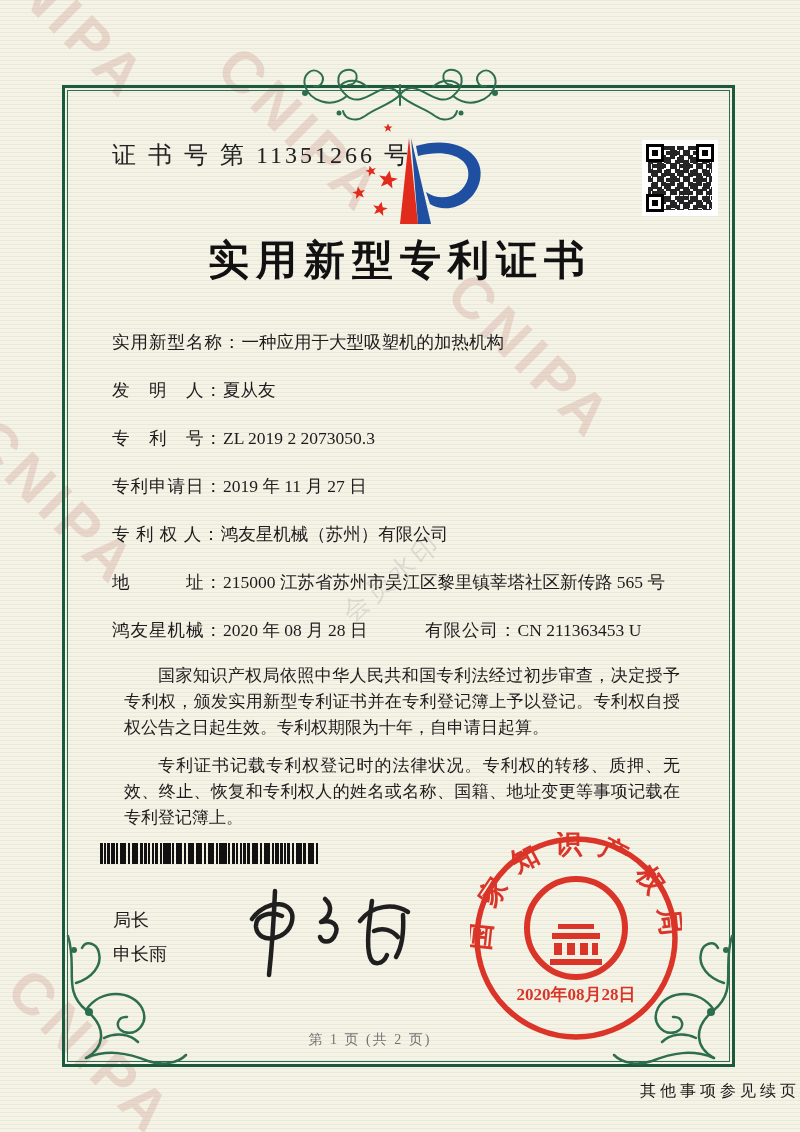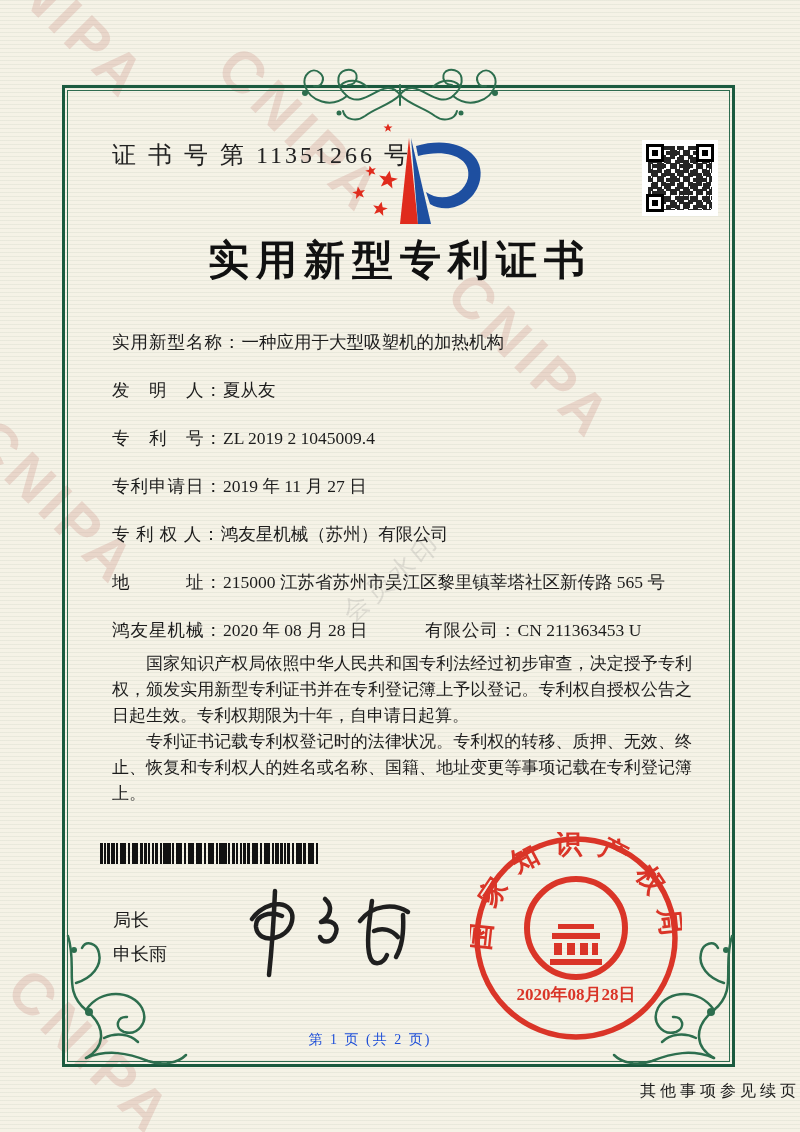--- a/index.html
+++ b/index.html
@@ -67,36 +67,36 @@
     letter-spacing:7px;color:#111;
   }
   .fields{position:absolute;left:112px;top:330px;width:600px;}
   .frow{position:relative;height:48px;font-size:17.5px;color:#1c1c1c;white-space:nowrap;}
   .frow .lab{letter-spacing:1px;}
   .grant-no{position:absolute;left:313px;top:0;}
   .paras{
     position:absolute;left:112px;top:651px;width:580px;
     font-size:17px;line-height:26px;color:#1c1c1c;text-align:justify;
   }
-  .paras p{margin:0;text-indent:2em;}
+  .paras p{margin:12px;text-indent:2em;}
   .barcode{
     position:absolute;left:100px;top:843px;width:218px;height:21px;
     background:
       repeating-linear-gradient(90deg,#111 0 2px,transparent 2px 4px),
       repeating-linear-gradient(90deg,#111 0 1px,transparent 1px 7px),
       repeating-linear-gradient(90deg,#111 0 3px,transparent 3px 11px);
   }
   .director{position:absolute;left:113px;top:903px;
     font-family:"Liberation Sans","DejaVu Sans",sans-serif;
     font-size:18px;color:#1a1a1a;line-height:34px;}
   .signature{position:absolute;left:222px;top:885px;width:210px;height:95px;}
   .seal{position:absolute;left:470px;top:832px;width:212px;height:212px;opacity:.93;}
   .page-info{
     position:absolute;left:0;top:1031px;width:740px;text-align:center;
-    font-size:14px;color:#1d4ed8;letter-spacing:2px;
+    font-size:14px;color:#737373;letter-spacing:2px;
   }
   .continuation{
     position:absolute;left:0;top:1081px;width:800px;text-align:right;
     font-size:16px;color:#1c1c1c;letter-spacing:4px;
   }
 </style>
 </head>
 <body>
 
 <div class="paper"></div>
@@ -188,21 +188,21 @@
 <div class="title">实用新型专利证书</div>
 
 <div class="fields">
   <div class="frow">
     <span class="lab">实用新型名称：</span><span>一种应用于大型吸塑机的加热机构</span>
   </div>
   <div class="frow">
     <span class="lab">发　明　人：</span><span>夏从友</span>
   </div>
   <div class="frow">
-    <span class="lab">专　利　号：</span><span>ZL 2019 2 1045009.4</span>
+    <span class="lab">专　利　号：</span><span>ZL 2019 2 2073050.3</span>
   </div>
   <div class="frow">
     <span class="lab">专利申请日：</span><span>2019 年 11 月 27 日</span>
   </div>
   <div class="frow">
     <span class="lab">专 利 权 人：</span><span>鸿友星机械（苏州）有限公司</span>
   </div>
   <div class="frow">
     <span class="lab">地　　　址：</span><span>215000 江苏省苏州市吴江区黎里镇莘塔社区新传路 565 号</span>
   </div>

